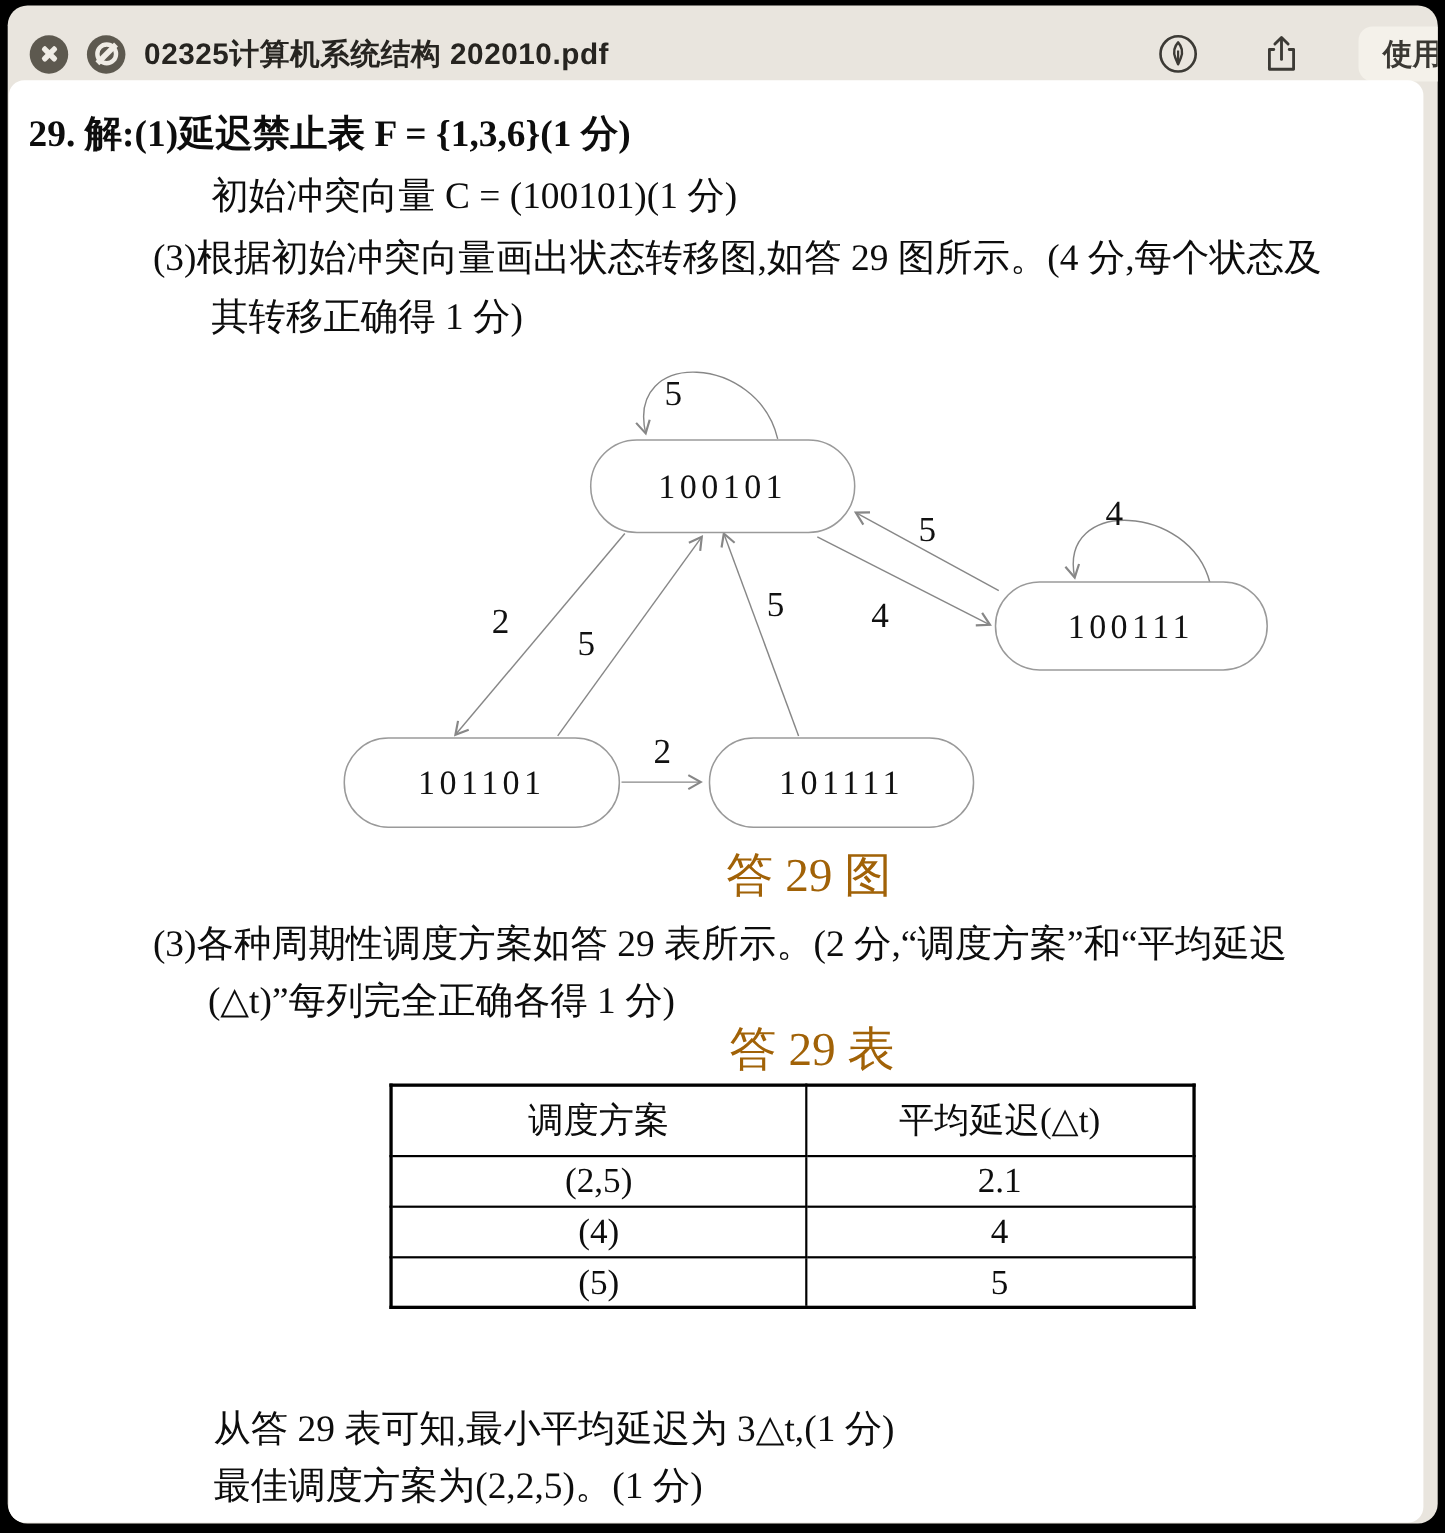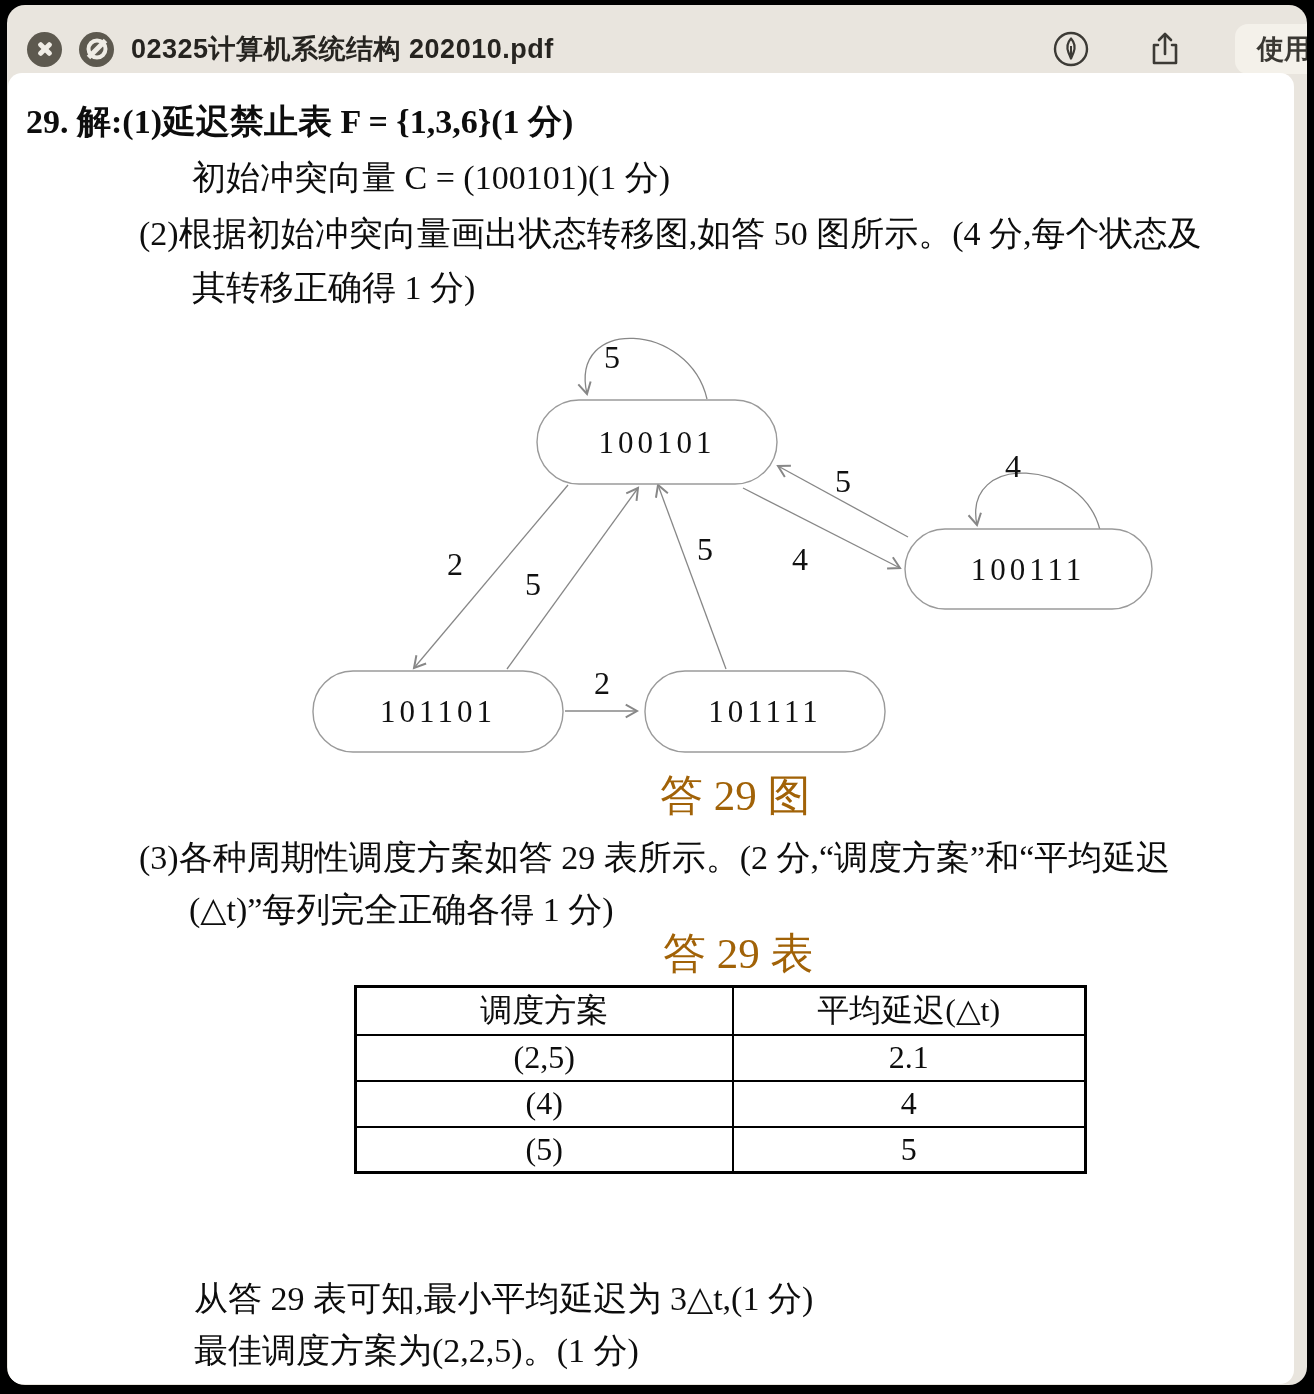--- a/index.html
+++ b/index.html
@@ -42,21 +42,21 @@
   .diagram .edge { stroke:#878787; stroke-width:1.3; fill:none; }
   .diagram text { font-family:"Liberation Serif","DejaVu Serif",serif; fill:#111; }
   .diagram .nlabel { font-size:31px; letter-spacing:4px; text-anchor:middle; }
   .diagram .elabel { font-size:32px; }
   
   .answer-table { position:absolute; left:346px; top:912px; width:730px;
                   border-collapse:collapse; border:3px solid #000;
                   font-size:32px; color:#0d0d0d; table-layout:fixed; }
   .answer-table th, .answer-table td { border:2px solid #000; text-align:center;
                   font-weight:normal; height:46px; padding:0; }
-  .answer-table th { height:48px; }
+  .answer-table th { height:64px; }
   .col-scheme { width:377px; } .col-delay { width:353px; }
 </style>
 </head>
 <body>
 
 <div class="window">
 
   <div class="titlebar">
     <div class="tb-circle tb-x"></div>
     <div class="tb-circle tb-block">
@@ -76,21 +76,21 @@
         <path d="M14 11 L20 5 L26 11" fill="none" stroke="#3c3a35" stroke-width="2.6" stroke-linecap="round" stroke-linejoin="round"></path>
       </svg>
       <button class="openwith">使用</button>
     </div>
   </div>
 
   <div class="content">
 
     <div class="tline" style="left:18px;  top:26px;font-weight:bold;">29. 解:(1)延迟禁止表 F = {1,3,6}(1 分)</div>
     <div class="tline" style="left:184px; top:82px;">初始冲突向量 C = (100101)(1 分)</div>
-    <div class="tline" style="left:131px; top:138px;">(2)根据初始冲突向量画出状态转移图,如答 50 图所示。(4 分,每个状态及</div>
+    <div class="tline" style="left:131px; top:138px;">(3)根据初始冲突向量画出状态转移图,如答 29 图所示。(4 分,每个状态及</div>
     <div class="tline" style="left:184px; top:192px;">其转移正确得 1 分)</div>
 
     <svg class="diagram" width="1286" height="436" viewBox="0 0 1286 436">
       <defs>
         <marker id="arrow" viewBox="0 0 12 12" refX="10" refY="6" markerWidth="13" markerHeight="13" orient="auto">
           <path d="M2,1.5 L10,6 L2,10.5" fill="none" stroke="#878787" stroke-width="1.4"></path>
         </marker>
       </defs>
 
       <path class="edge" d="M 699 71 C 681 -6, 561 -12, 579 66" marker-end="url(#arrow)"></path>

